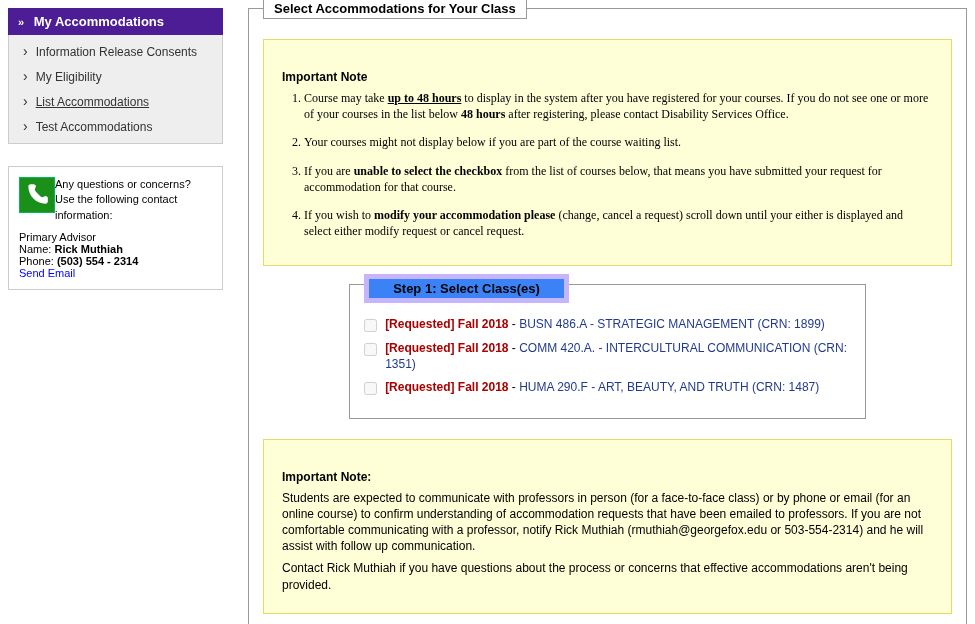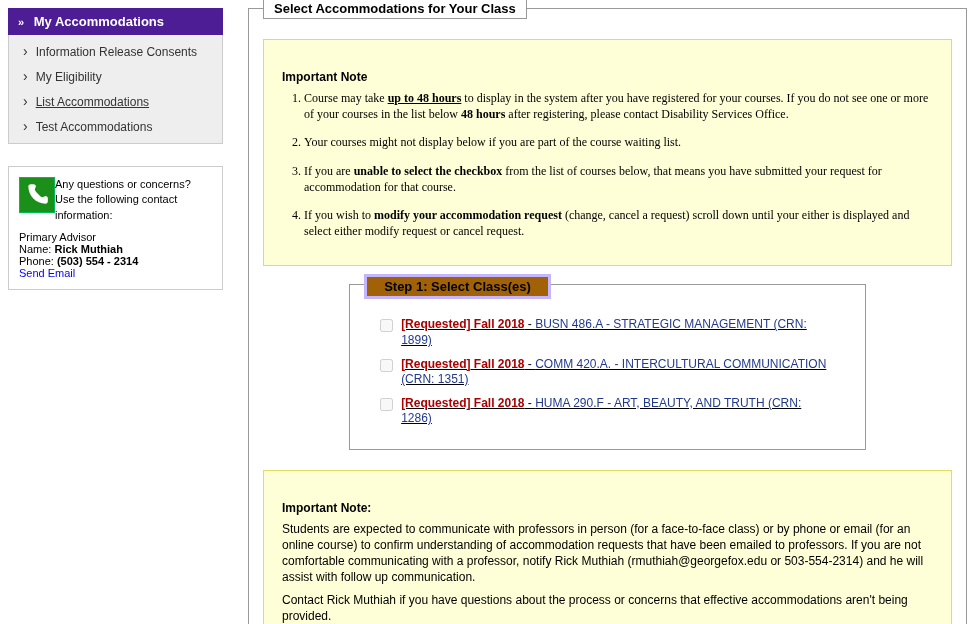--- a/index.html
+++ b/index.html
@@ -27,22 +27,22 @@
     .outer-box { border: 1px solid #999; padding: 30px 14px 14px; position:relative; }
     .outer-legend { top: -11px; }
     
     .yellow-note { background: #feffd7; border: 1px solid #dede63; padding: 14px 18px; }
     .yellow-note .hdr { font-weight: bold; margin-bottom: 6px; margin-top: 16px; }
     .yellow-note ol { padding-left: 22px; font-family: Liberation Serif, serif; }
     .yellow-note li { margin: 6px 0 12px; line-height: 1.35; }
     .yellow-note p { margin: 6px 0; line-height:1.35; }
     
     .step-box { position: relative; border: 1px solid #999; margin: 18px auto 0; width: 75%; padding: 24px 14px 14px; }
-    .step-legend { position: absolute; top: -11px; left: 14px; background: #a16207; padding: 2px 17px; border: 3px solid #c4b5fd; font-weight: bold; font-size: 13px; }
-    .class-row { display: flex; align-items: flex-start; gap: 8px; margin: 8px 16px; line-height:1.3;text-decoration:underline; }
+    .step-legend { position: absolute; top: -11px; left: 14px; background: #3b82f6; padding: 2px 24px; border: 5px solid #c4b5fd; font-weight: bold; font-size: 13px; }
+    .class-row { display: flex; align-items: flex-start; gap: 8px; margin: 8px 0; line-height:1.3; }
     .class-row input { margin-top: 2px; }
     .req-tag { color: #a00; font-weight: bold; }
     .term { color: #a00; font-weight:bold; }
     .course { color: #223a8e; }
     
     .step2-btn { display: block; margin: 12px auto 0; border: 1px solid #999; background: #f3f3f3; padding: 4px 10px; font-size: 12px; border-radius: 4px; cursor: pointer; font-family: inherit; }
     
     .lower-note { margin-top: 20px; }
 
     strong { font-weight: bold; }
@@ -105,21 +105,21 @@
         <div class="hdr">Important Note</div>
         <ol>
           <li>
             <span>Course may take </span><strong style="text-decoration:underline;">up to 48 hours</strong><span> to display in the system after you have registered for your courses. If you do not see one or more of your courses in the list below </span><strong>48 hours</strong><span> after registering, please contact Disability Services Office.</span>
           </li>
           <li>Your courses might not display below if you are part of the course waiting list.</li>
           <li>
             <span>If you are </span><strong>unable to select the checkbox</strong><span> from the list of courses below, that means you have submitted your request for accommodation for that course.</span>
           </li>
           <li>
-            <span>If you wish to </span><strong>modify your accommodation request</strong><span> (change, cancel a request) scroll down until your either is displayed and select either modify request or cancel request.</span>
+            <span>If you wish to </span><strong>modify your accommodation please</strong><span> (change, cancel a request) scroll down until your either is displayed and select either modify request or cancel request.</span>
           </li>
         </ol>
       </div>
 
       <div class="step-box">
         <div class="step-legend">Step 1: Select Class(es)</div>
         <div class="class-row">
           <input type="checkbox" disabled="" style="">
           <span>
             <span class="req-tag">[Requested]</span>
@@ -130,21 +130,21 @@
           <input type="checkbox" disabled="" style="">
           <span>
             <span class="req-tag">[Requested]</span>
             <span class="term"> <span>Fall 2018</span></span><span> - </span><span class="course">COMM 420.A. - INTERCULTURAL COMMUNICATION (CRN: 1351)</span>
           </span>
         </div>
         <div class="class-row">
           <input type="checkbox" disabled="" style="">
           <span>
             <span class="req-tag">[Requested]</span>
-            <span class="term"> <span>Fall 2018</span></span><span> - </span><span class="course">HUMA 290.F - ART, BEAUTY, AND TRUTH (CRN: 1286)</span>
+            <span class="term"> <span>Fall 2018</span></span><span> - </span><span class="course">HUMA 290.F - ART, BEAUTY, AND TRUTH (CRN: 1487)</span>
           </span>
         </div>
       </div>
 
       <div class="yellow-note lower-note">
         <div class="hdr">Important Note:</div>
         <p>Students are expected to communicate with professors in person (for a face-to-face class) or by phone or email (for an online course) to confirm understanding of accommodation requests that have been emailed to professors. If you are not comfortable communicating with a professor, notify Rick Muthiah (rmuthiah@georgefox.edu or 503-554-2314) and he will assist with follow up communication.</p>
         <p>Contact Rick Muthiah if you have questions about the process or concerns that effective accommodations aren't being provided.</p>
       </div>
 

